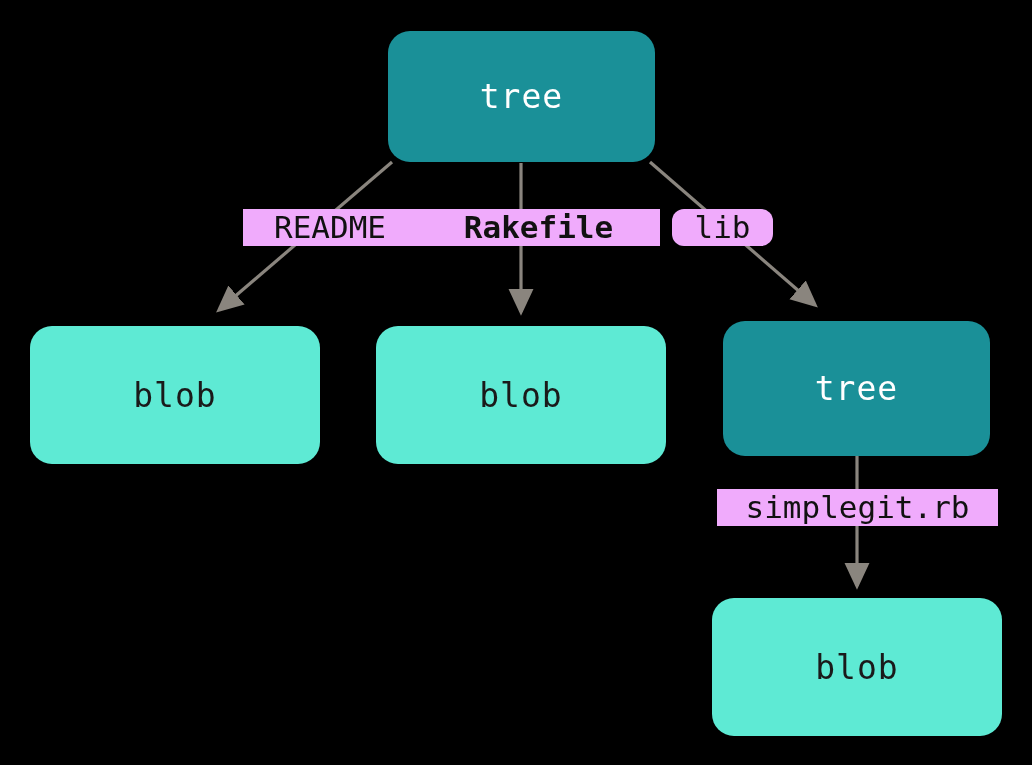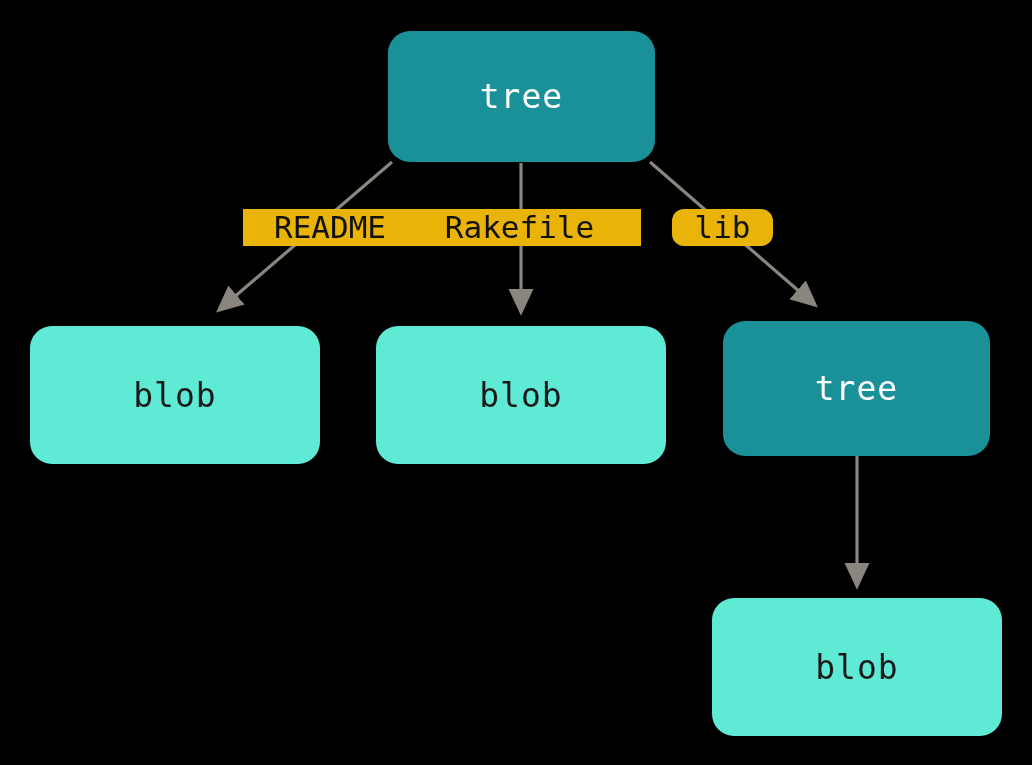--- a/index.html
+++ b/index.html
@@ -46,21 +46,21 @@
   }
   .node-blob {
     background: #5eead4;
     color: #1a1a1a;
   }
   .edge-label {
     position: absolute;
     display: flex;
     align-items: center;
     justify-content: center;
-    background: #eab308;
+    background: #f0abfc;
     color: #111111;
     font-family: "DejaVu Sans Mono", monospace;
     font-size: 31px;
     line-height: 1;
     box-sizing: border-box;
     white-space: pre;
   }
 </style>
 </head>
 <body>
@@ -100,22 +100,25 @@
   </div>
 
   <div class="node node-blob" style="left:712px; top:598px; width:290px; height:138px;">
     <span>blob</span>
   </div>
 
   <div class="edge-label" style="left:243px; top:209px; width:174px; height:37px;">
     <span>README</span>
   </div>
 
-  <div class="edge-label" style="left:398px; top:209px; width:243px; height:37px;">
+  <div class="edge-label" style="left:417px; top:209px; width:243px; height:37px;font-weight:bold;">
     <span>Rakefile</span>
   </div>
 
   <div class="edge-label" style="left:672px; top:209px; width:101px; height:37px;border-radius:12px;">
     <span>lib</span>
   </div>
 
+  <div class="edge-label" style="left:717px; top:489px; width:281px; height:37px;">
+    <span>simplegit.rb</span>
+  </div>
 
 </div>
 
 </body></html>

